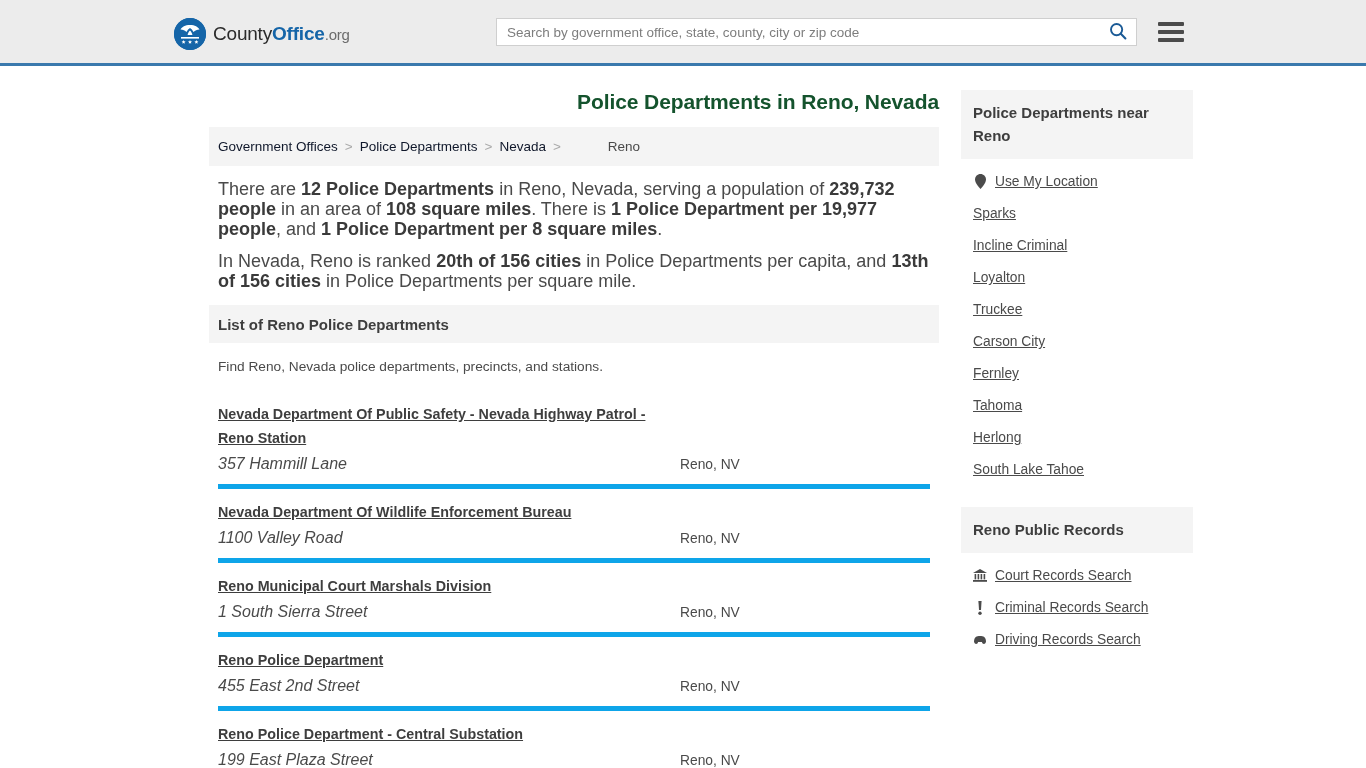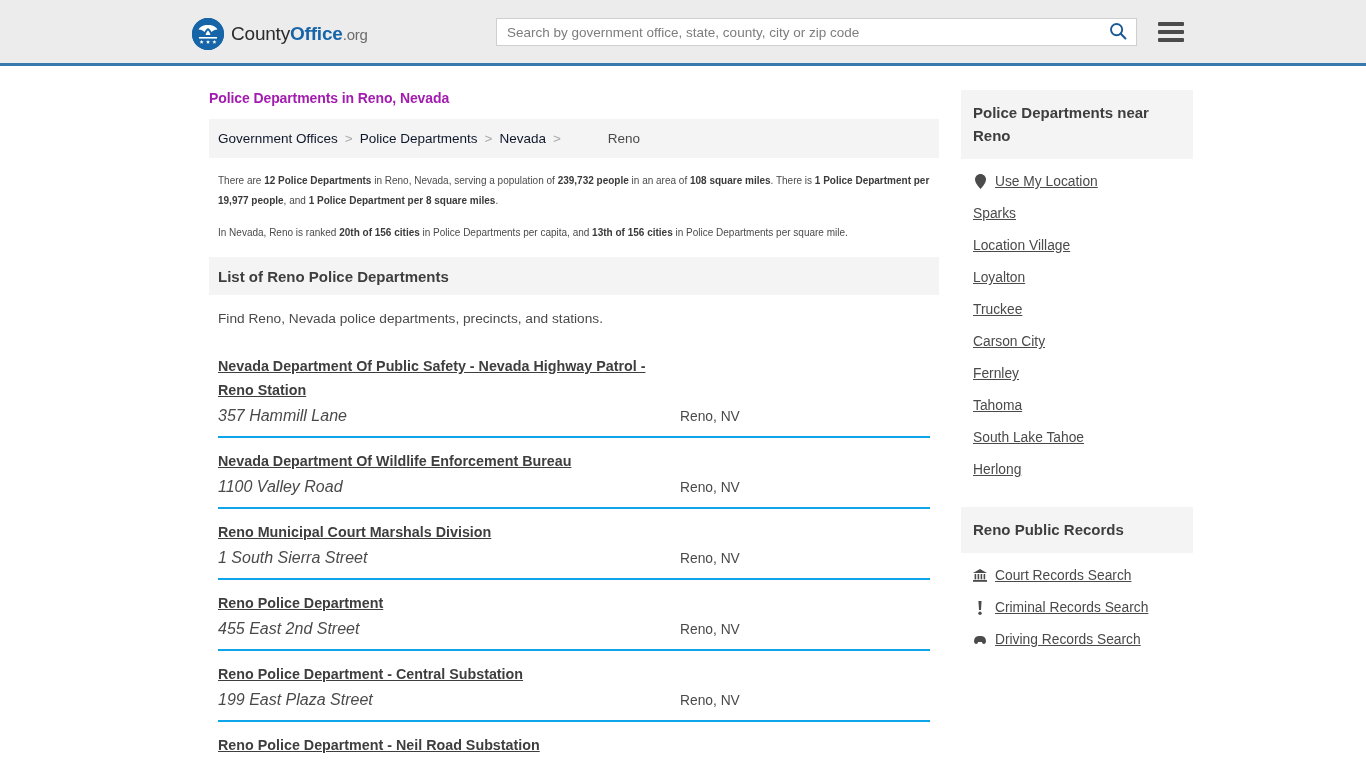--- a/index.html
+++ b/index.html
@@ -15,21 +15,21 @@
   
   .site-header {
     position: relative;
     width: 1366px;
     height: 66px;
     background: #ececec;
     border-bottom: 3px solid #3a79ad;
   }
   .logo-wrap {
     position: absolute;
-    left: 192px; top: 18px;
+    left: 174px; top: 18px;
     display: flex; align-items: center; gap: 7px;
     cursor: pointer;
   }
   .logo-mark {
     width: 32px; height: 32px; border-radius: 50%;
     background: #1565a8;
     position: relative; flex: none;
     display: block;
   }
   .logo-text {
@@ -89,25 +89,26 @@
     position: relative;
     margin: 0 auto;
     width: 976px;
     padding-left: 14px;
   }
   .cols { display: flex; align-items: flex-start; }
   .col-main { width: 730px; flex: none; }
   .col-side { width: 232px; flex: none; margin-left: 22px; }
 
   h1.page-title {
-    font-size: 14px;
+    font-size: 21px;
     font-weight: bold;
-    color: #a21caf;
+    color: #14532d;
     margin: 24px 0 13px 0;
     letter-spacing: -0.1px;
+    text-align: right;
   }
 
   
   .breadcrumb {
     background: #f4f4f4;
     height: 39px;
     display: flex; align-items: center;
     padding: 0 9px;
     font-size: 13.5px;
   }
@@ -115,21 +116,21 @@
     color: #0f172a;
     text-decoration: none;
   }
   .breadcrumb .sep { color: #a9a9a9; margin: 0 7px; }
   .breadcrumb .current { color: #4a4a4a; padding-left: 40px; }
 
   
   .stats { padding: 13px 9px 0 9px; }
   .stats p {
     margin: 0 0 12px 0;
-    font-size: 10px;
+    font-size: 18px;
     line-height: 20px;
     color: #4a4a4a;
   }
   .stats p b { color: #3a3a3a; font-weight: bold; }
 
   
   .section-head {
     background: #f4f4f4;
     height: 38px;
     display: flex; align-items: center;
@@ -147,21 +148,21 @@
     font-size: 13.7px;
     line-height: 20px;
   }
 
   
   .listing { margin-top: 14px; padding: 0 9px; }
   .listing-row {
     display: flex;
     align-items: flex-end;
     justify-content: space-between;
-    border-bottom: 2px solid #0ea5e9;
+    border-bottom: 5px solid #0ea5e9;
     padding: 11px 0 11px 0;
   }
   .listing-row:last-child { border-bottom: 1px solid #e9e9e9; }
   .lr-left { max-width: 470px; }
   .lr-name {
     display: inline;
     font-size: 14.3px;
     font-weight: bold;
     color: #3e3e3e;
     text-decoration: underline;
@@ -352,42 +353,42 @@
                   <path d="M5.5 0 C2.46 0 0 2.46 0 5.5 C0 9.4 5.5 15 5.5 15 C5.5 15 11 9.4 11 5.5 C11 2.46 8.54 0 5.5 0 Z" fill="#4b4b4b"></path>
                 </svg>
               </span>
               <a>Use My Location</a>
             </div>
 
             <div class="side-link">
               <a>Sparks</a>
             </div>
             <div class="side-link">
-              <a>Location Village</a>
+              <a>Incline Criminal</a>
             </div>
             <div class="side-link">
               <a>Loyalton</a>
             </div>
             <div class="side-link">
               <a>Truckee</a>
             </div>
             <div class="side-link">
               <a>Carson City</a>
             </div>
             <div class="side-link">
               <a>Fernley</a>
             </div>
             <div class="side-link">
               <a>Tahoma</a>
             </div>
             <div class="side-link">
+              <a>Herlong</a>
+            </div>
+            <div class="side-link">
               <a>South Lake Tahoe</a>
-            </div>
-            <div class="side-link">
-              <a>Herlong</a>
             </div>
           </div>
         </div>
 
         <div class="side-panel records">
           <div class="side-head">
             <h3>Reno Public Records</h3>
           </div>
           <div class="side-links">
 

